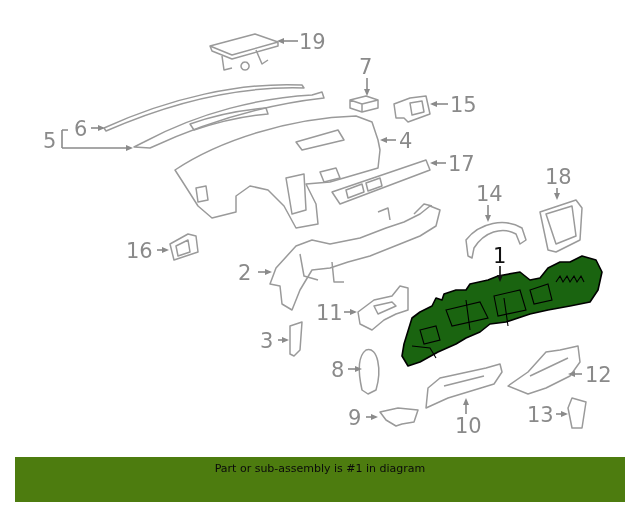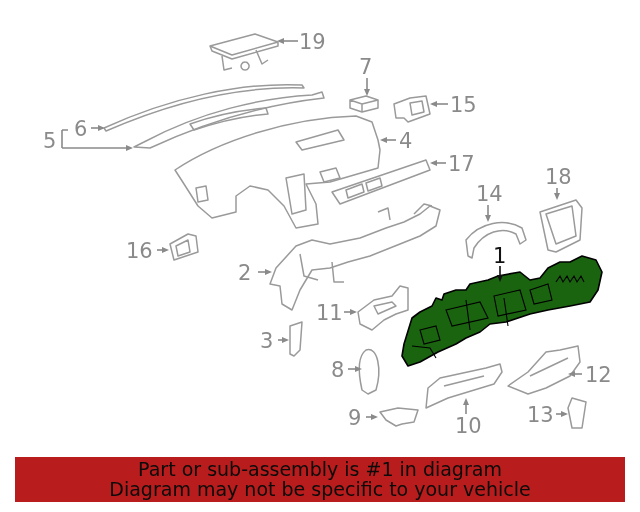--- a/index.html
+++ b/index.html
@@ -4,22 +4,22 @@
 <style>
   html, body { margin:0; padding:0; background:#ffffff; }
   body { width:640px; height:512px; position:relative; overflow:hidden; font-family:"DejaVu Sans", sans-serif; }
   #diagram { position:absolute; left:0; top:0; width:640px; height:456px; }
   .lbl { font-family:"DejaVu Sans", sans-serif; font-size:21px; fill:#8a8a8a; }
   .lbl-main { fill:#111111; }
   .part { fill:none; stroke:#9a9a9a; stroke-width:1.5; stroke-linejoin:round; }
   .lead { stroke:#8a8a8a; stroke-width:1.6; fill:none; }
   .hl { fill:#1a6410; stroke:#000; stroke-width:1.6; stroke-linejoin:round; }
   .hl-in { fill:none; stroke:#000; stroke-width:1.1; }
-  #caption { position:absolute; left:15px; top:457px; width:610px; height:45px; background:#b91c1c;
-             color:#0b0b0b; text-align:center; font-size:19px; line-height:20px; padding-top:2px; box-sizing:border-box; }
+  #caption { position:absolute; left:15px; top:457px; width:610px; height:45px; background:#4d7c0f;
+             color:#0b0b0b; text-align:center; font-size:11px; line-height:20px; padding-top:2px; box-sizing:border-box; }
   #caption div { white-space:nowrap; }
 </style>
 </head>
 <body>
 
 <svg id="diagram" viewBox="0 0 640 456" xmlns="http://www.w3.org/2000/svg">
 
   <g>
     <path class="part" d="M210,46 L255,34 L278,42 L232,55 Z M210,46 L212,51 L232,59 L278,46 L278,42"></path>
     <path class="part" d="M222,56 L224,70 L232,68 M256,50 L262,64 L268,60 M245,62 a4,4 0 1,0 0.1,0"></path>
@@ -156,14 +156,13 @@
   <g>
     <path class="part" d="M572,398 L586,402 L582,428 L572,428 L568,408 Z"></path>
     <path class="lead" d="M556,414 L566,414"></path>
       <path d="M568,414 l-7,-3 v6 z" fill="#8a8a8a"></path>
     <text class="lbl" x="527" y="422">13</text>
   </g>
 </svg>
 
 <div id="caption">
   <div>Part or sub-assembly is #1 in diagram</div>
-  <div>Diagram may not be specific to your vehicle</div>
 </div>
 
 </body></html>

